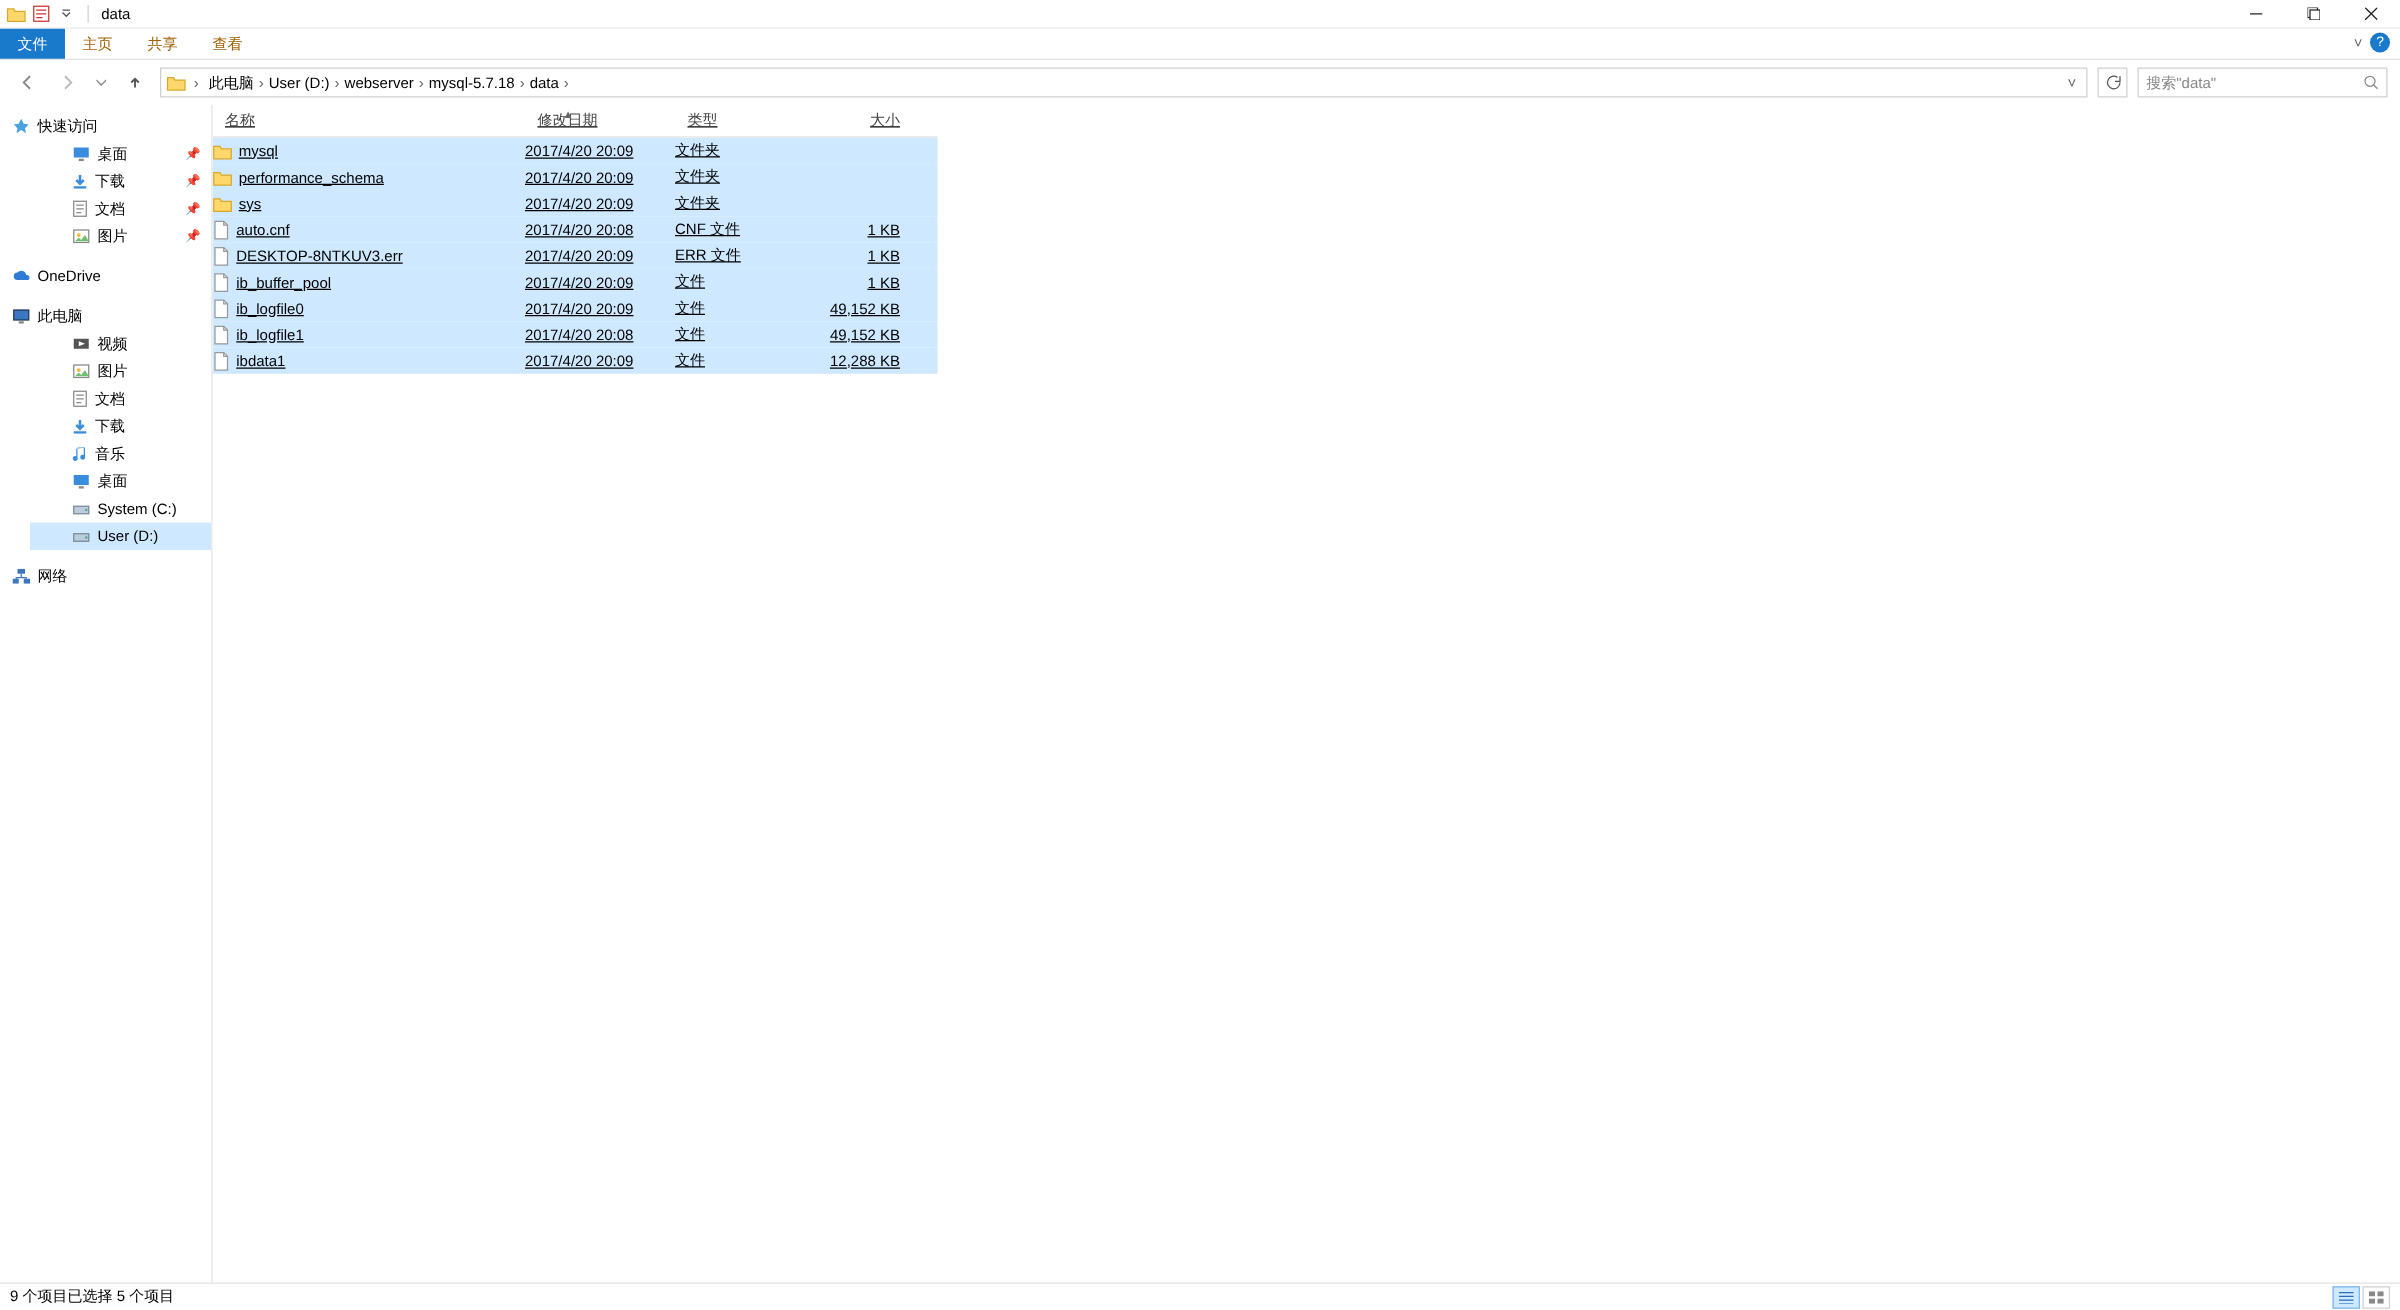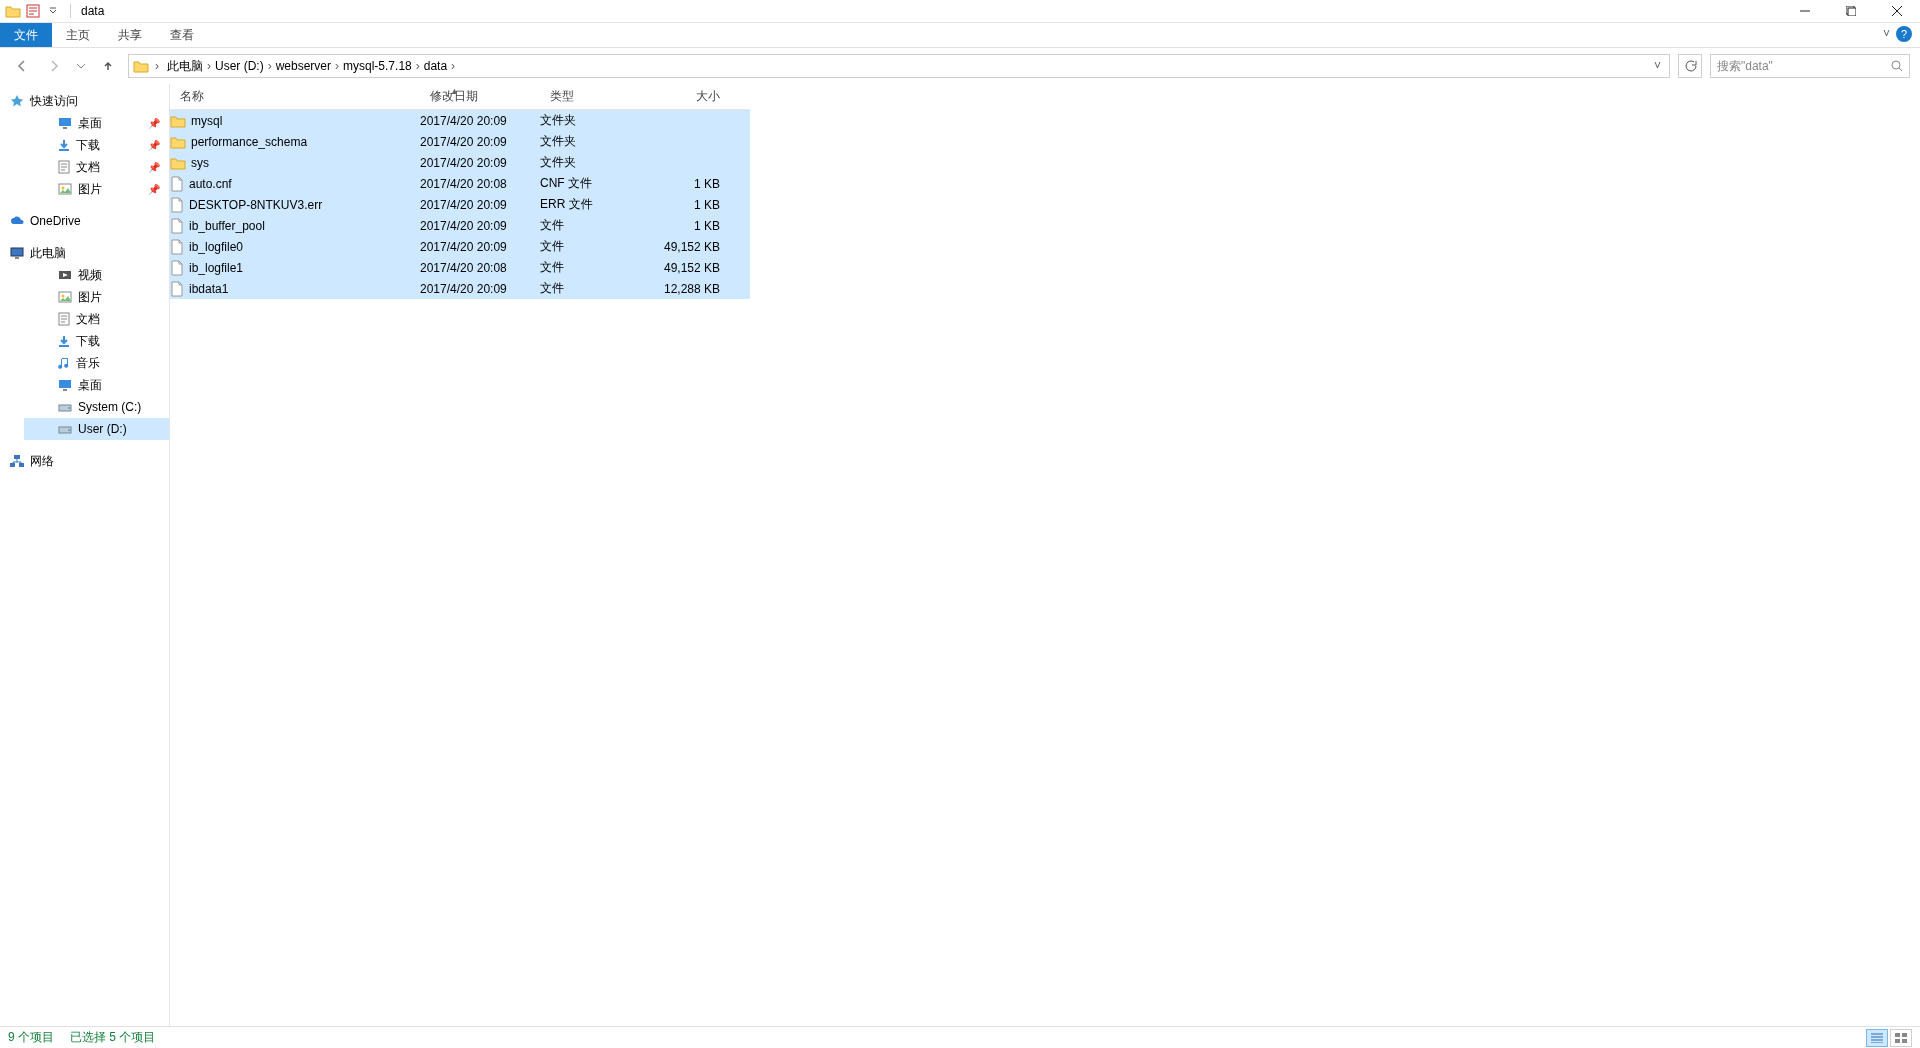--- a/index.html
+++ b/index.html
@@ -10,21 +10,21 @@
 .titlebar .qat { display: flex; align-items: center; gap: 2px; padding: 0 4px; }
 .titlebar .qat .ic { width: 18px; height: 18px; display: flex; align-items: center; justify-content: center; }
 .titlebar .sep { width: 1px; height: 14px; background: #d0d0d0; margin: 0 4px; }
 .titlebar .title { margin-left: 6px; color: #000; }
 .titlebar .wincontrols { margin-left: auto; display: flex; }
 .titlebar .wincontrols div { width: 46px; height: 23px; display: flex; align-items: center; justify-content: center; cursor: pointer; }
 .titlebar .wincontrols svg { stroke: #222; }
 
 
 .ribbon { height: 25px; background: #fff; display: flex; align-items: stretch; border-bottom: 1px solid #e1e1e1; position: relative; }
-.ribbon .tab { padding: 0 14px; display: flex; align-items: center; color: #404040; cursor: pointer; }
+.ribbon .tab { padding: 0 14px; display: flex; align-items: center; color: #a16207; cursor: pointer; }
 .ribbon .tab.active { background: #1979ca; color: #fff; }
 .ribbon .help { position: absolute; right: 8px; top: 3px; display: flex; gap: 6px; align-items: center; }
 .helpdot { width: 16px; height: 16px; border-radius: 50%; background: #1979ca; color: #fff; display: flex; align-items: center; justify-content: center; font-size: 11px; }
 
 
 .navrow { height: 36px; display: flex; align-items: center; padding: 0 10px; gap: 8px; }
 .navbtn { width: 24px; height: 24px; display: flex; align-items: center; justify-content: center; color: #666; cursor: pointer; }
 .navbtn.disabled { color: #bbb; }
 .addrbox { flex: 1; height: 24px; border: 1px solid #cfcfcf; display: flex; align-items: center; padding: 0 2px; gap: 4px; }
 .addrbox .folderic { width: 20px; height: 20px; display: flex; align-items: center; justify-content: center; }
@@ -40,35 +40,35 @@
 
 .main { display: flex; height: calc(100% - 23px - 25px - 36px - 22px); }
 .sidebar { width: 170px; border-right: 1px solid #e5e5e5; padding: 6px 0; overflow: hidden; }
 .sidebar .group { margin-bottom: 10px; }
 .sidebar .item { height: 22px; display: flex; align-items: center; padding-left: 20px; gap: 6px; cursor: pointer; position: relative; }
 .sidebar .item.head { padding-left: 10px; font-weight: normal; }
 .sidebar .item.sub { padding-left: 34px; margin-left: 24px; }
 .sidebar .item.selected { background: #cde8ff; }
 .sidebar .pin { position: absolute; right: 8px; color: #7a7a7a; font-size: 10px; }
 
-.content { flex: 1; overflow: auto; }
+.content { flex: 1; overflow: auto; text-decoration: underline; }
 .filelist { width: 580px; }
 .filelist .hdr { height: 26px; display: flex; align-items: center; border-bottom: 1px solid #e5e5e5; color: #444; position: relative; }
 .filelist .hdr > div { padding-left: 10px; }
 .col-name { width: 250px; }
 .col-date { width: 120px; }
 .col-type { width: 100px; }
 .col-size { width: 90px; text-align: right; padding-right: 10px; }
 .sortarrow { position: absolute; left: 280px; top: 2px; color: #666; font-size: 9px; }
 .filelist .row { height: 21px; display: flex; align-items: center; background: #cde8ff; }
 .filelist .row .col-name { display: flex; align-items: center; gap: 5px; }
 .filelist .row .col-size { padding-right: 10px; }
 
 
-.statusbar { height: 22px; border-top: 1px solid #e1e1e1; display: flex; align-items: center; padding: 0 8px; color: #15803d; gap: 16px; }
+.statusbar { height: 22px; border-top: 1px solid #e1e1e1; display: flex; align-items: center; padding: 0 8px; color: #000000; }
 .statusbar .views { margin-left: auto; display: flex; gap: 2px; }
 .statusbar .viewbtn { width: 22px; height: 18px; border: 1px solid #cfcfcf; display: flex; align-items: center; justify-content: center; cursor: pointer; }
 .statusbar .viewbtn.active { background: #cde8ff; border-color: #7bb6e8; }
 
 svg { display: block; }
 </style>
 </head>
 <body>
 
 <div class="titlebar">

